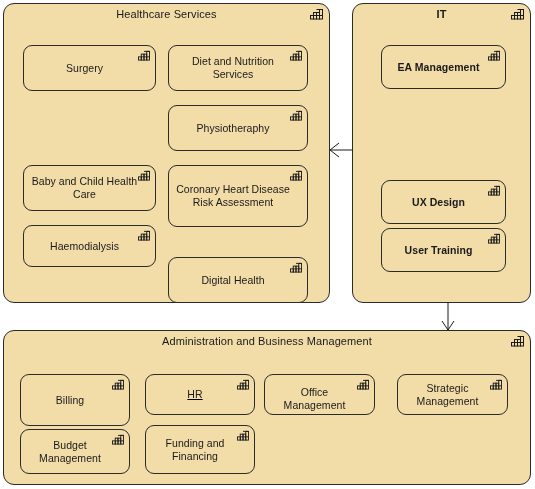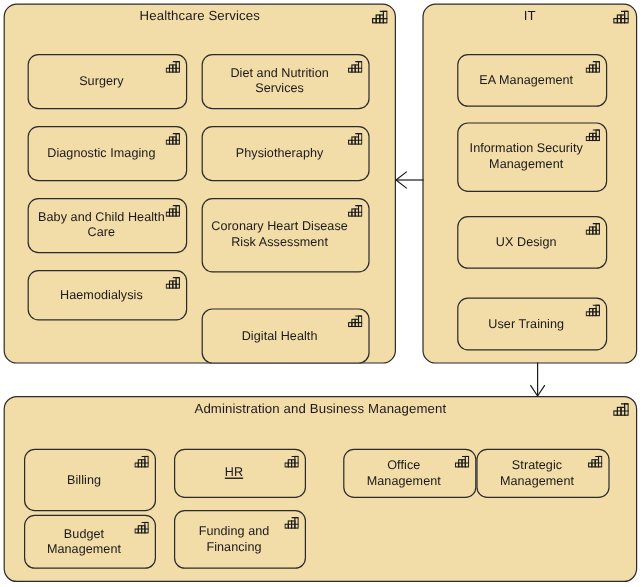--- a/index.html
+++ b/index.html
@@ -128,34 +128,20 @@
             <rect x="0.5" y="7.5" width="3" height="3.5"></rect>
             <rect x="3.5" y="4.5" width="3" height="6.5"></rect>
             <rect x="6.5" y="4.5" width="3" height="6.5"></rect>
             <rect x="9.5" y="1.5" width="3" height="9.5"></rect>
             <path d="M3.5 7.5 h9.5 M6.5 1.5 h6"></path>
           </g>
         </svg>
       </span>
     </div>
 
-    <div class="cap" style="left:19px; top:101px; width:133px; height:46px;">
-      <span class="cap-label">Diagnostic Imaging</span>
-      <span class="cap-icon">
-        <svg width="12" height="11" viewBox="0 0 13 12">
-          <g fill="none" stroke="#1a1a1a" stroke-width="1">
-            <rect x="0.5" y="7.5" width="3" height="3.5"></rect>
-            <rect x="3.5" y="4.5" width="3" height="6.5"></rect>
-            <rect x="6.5" y="4.5" width="3" height="6.5"></rect>
-            <rect x="9.5" y="1.5" width="3" height="9.5"></rect>
-            <path d="M3.5 7.5 h9.5 M6.5 1.5 h6"></path>
-          </g>
-        </svg>
-      </span>
-    </div>
 
     <div class="cap" style="left:164px; top:101px; width:140px; height:46px;">
       <span class="cap-label">Physiotheraphy</span>
       <span class="cap-icon">
         <svg width="12" height="11" viewBox="0 0 13 12">
           <g fill="none" stroke="#1a1a1a" stroke-width="1">
             <rect x="0.5" y="7.5" width="3" height="3.5"></rect>
             <rect x="3.5" y="4.5" width="3" height="6.5"></rect>
             <rect x="6.5" y="4.5" width="3" height="6.5"></rect>
             <rect x="9.5" y="1.5" width="3" height="9.5"></rect>
@@ -219,21 +205,21 @@
             <rect x="3.5" y="4.5" width="3" height="6.5"></rect>
             <rect x="6.5" y="4.5" width="3" height="6.5"></rect>
             <rect x="9.5" y="1.5" width="3" height="9.5"></rect>
             <path d="M3.5 7.5 h9.5 M6.5 1.5 h6"></path>
           </g>
         </svg>
       </span>
     </div>
   </div>
 
-  <div class="panel" style="left:352px; top:3px; width:179px; height:300px;">
+  <div class="panel" style="left:352px; top:3px; width:179px; height:300px;font-weight:bold;">
     <div class="panel-title">IT</div>
     <span class="panel-icon">
       <svg width="13" height="12" viewBox="0 0 13 12">
         <g fill="none" stroke="#1a1a1a" stroke-width="1">
           <rect x="0.5" y="7.5" width="3" height="3.5"></rect>
           <rect x="3.5" y="4.5" width="3" height="6.5"></rect>
           <rect x="6.5" y="4.5" width="3" height="6.5"></rect>
           <rect x="9.5" y="1.5" width="3" height="9.5"></rect>
           <path d="M3.5 7.5 h9.5 M6.5 1.5 h6"></path>
         </g>
@@ -248,51 +234,37 @@
             <rect x="0.5" y="7.5" width="3" height="3.5"></rect>
             <rect x="3.5" y="4.5" width="3" height="6.5"></rect>
             <rect x="6.5" y="4.5" width="3" height="6.5"></rect>
             <rect x="9.5" y="1.5" width="3" height="9.5"></rect>
             <path d="M3.5 7.5 h9.5 M6.5 1.5 h6"></path>
           </g>
         </svg>
       </span>
     </div>
 
-    <div class="cap" style="left:28px; top:98px; width:125px; height:58px;">
-      <span class="cap-label">Information Security Management</span>
-      <span class="cap-icon">
-        <svg width="12" height="11" viewBox="0 0 13 12">
-          <g fill="none" stroke="#1a1a1a" stroke-width="1">
-            <rect x="0.5" y="7.5" width="3" height="3.5"></rect>
-            <rect x="3.5" y="4.5" width="3" height="6.5"></rect>
-            <rect x="6.5" y="4.5" width="3" height="6.5"></rect>
-            <rect x="9.5" y="1.5" width="3" height="9.5"></rect>
-            <path d="M3.5 7.5 h9.5 M6.5 1.5 h6"></path>
-          </g>
-        </svg>
-      </span>
-    </div>
 
     <div class="cap" style="left:28px; top:176px; width:125px; height:44px;">
       <span class="cap-label">UX Design</span>
       <span class="cap-icon">
         <svg width="12" height="11" viewBox="0 0 13 12">
           <g fill="none" stroke="#1a1a1a" stroke-width="1">
             <rect x="0.5" y="7.5" width="3" height="3.5"></rect>
             <rect x="3.5" y="4.5" width="3" height="6.5"></rect>
             <rect x="6.5" y="4.5" width="3" height="6.5"></rect>
             <rect x="9.5" y="1.5" width="3" height="9.5"></rect>
             <path d="M3.5 7.5 h9.5 M6.5 1.5 h6"></path>
           </g>
         </svg>
       </span>
     </div>
 
-    <div class="cap" style="left:28px; top:244px; width:125px; height:44px;">
+    <div class="cap" style="left:28px; top:224px; width:125px; height:44px;">
       <span class="cap-label">User Training</span>
       <span class="cap-icon">
         <svg width="12" height="11" viewBox="0 0 13 12">
           <g fill="none" stroke="#1a1a1a" stroke-width="1">
             <rect x="0.5" y="7.5" width="3" height="3.5"></rect>
             <rect x="3.5" y="4.5" width="3" height="6.5"></rect>
             <rect x="6.5" y="4.5" width="3" height="6.5"></rect>
             <rect x="9.5" y="1.5" width="3" height="9.5"></rect>
             <path d="M3.5 7.5 h9.5 M6.5 1.5 h6"></path>
           </g>
@@ -338,21 +310,21 @@
             <rect x="0.5" y="7.5" width="3" height="3.5"></rect>
             <rect x="3.5" y="4.5" width="3" height="6.5"></rect>
             <rect x="6.5" y="4.5" width="3" height="6.5"></rect>
             <rect x="9.5" y="1.5" width="3" height="9.5"></rect>
             <path d="M3.5 7.5 h9.5 M6.5 1.5 h6"></path>
           </g>
         </svg>
       </span>
     </div>
 
-    <div class="cap" style="left:282px; top:43px; width:111px; height:41px;">
+    <div class="cap" style="left:260px; top:43px; width:111px; height:41px;align-items:flex-end;">
       <span class="cap-label">Office Management</span>
       <span class="cap-icon">
         <svg width="12" height="11" viewBox="0 0 13 12">
           <g fill="none" stroke="#1a1a1a" stroke-width="1">
             <rect x="0.5" y="7.5" width="3" height="3.5"></rect>
             <rect x="3.5" y="4.5" width="3" height="6.5"></rect>
             <rect x="6.5" y="4.5" width="3" height="6.5"></rect>
             <rect x="9.5" y="1.5" width="3" height="9.5"></rect>
             <path d="M3.5 7.5 h9.5 M6.5 1.5 h6"></path>
           </g>

